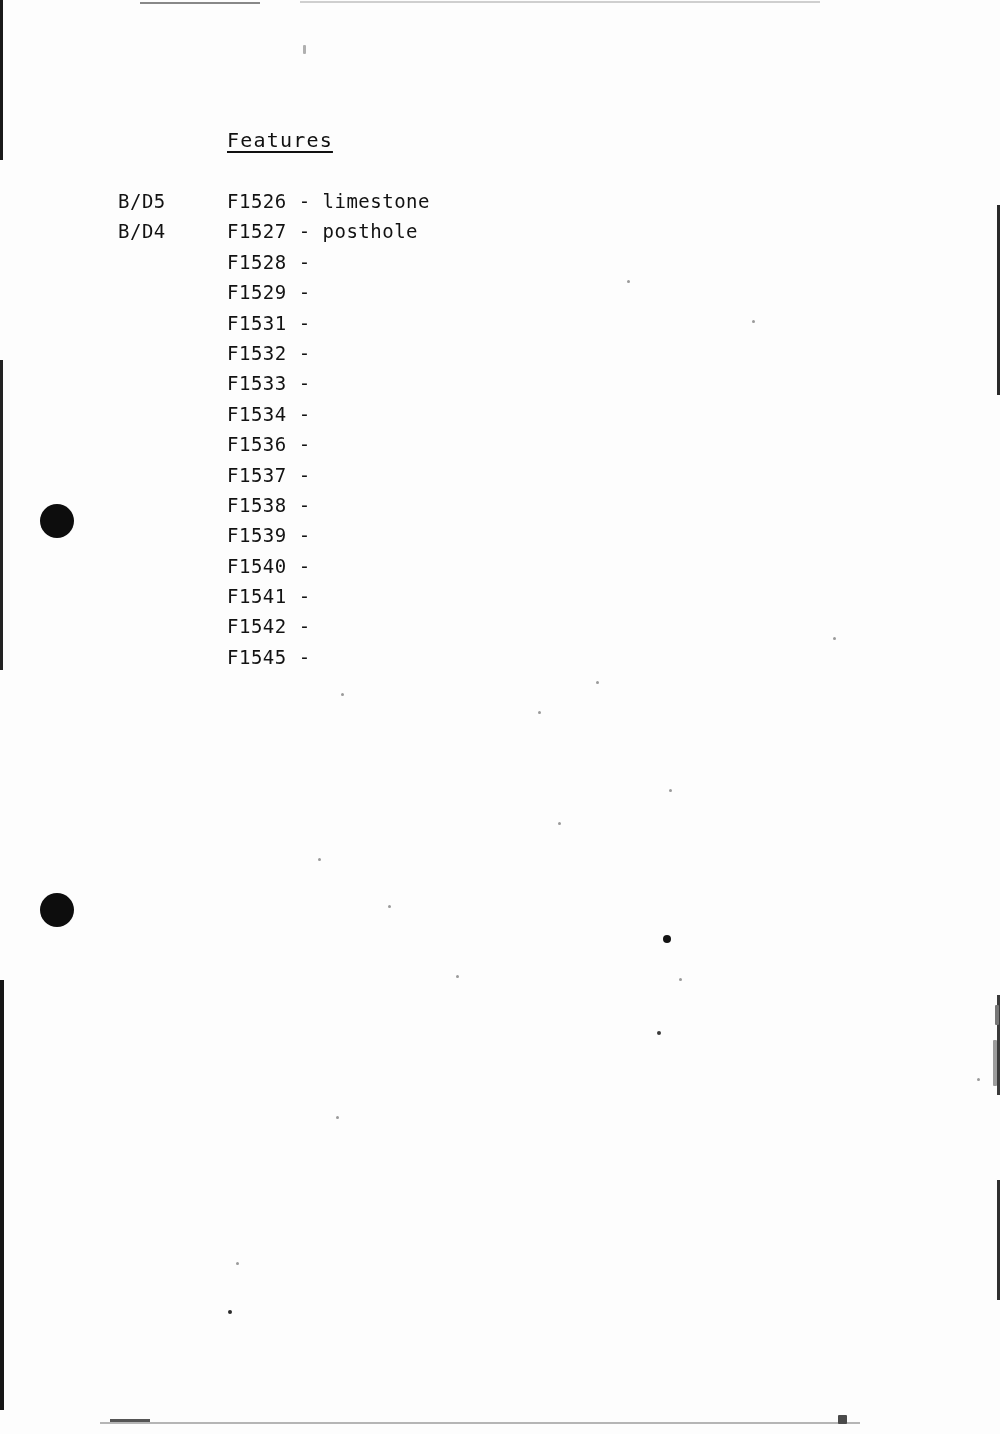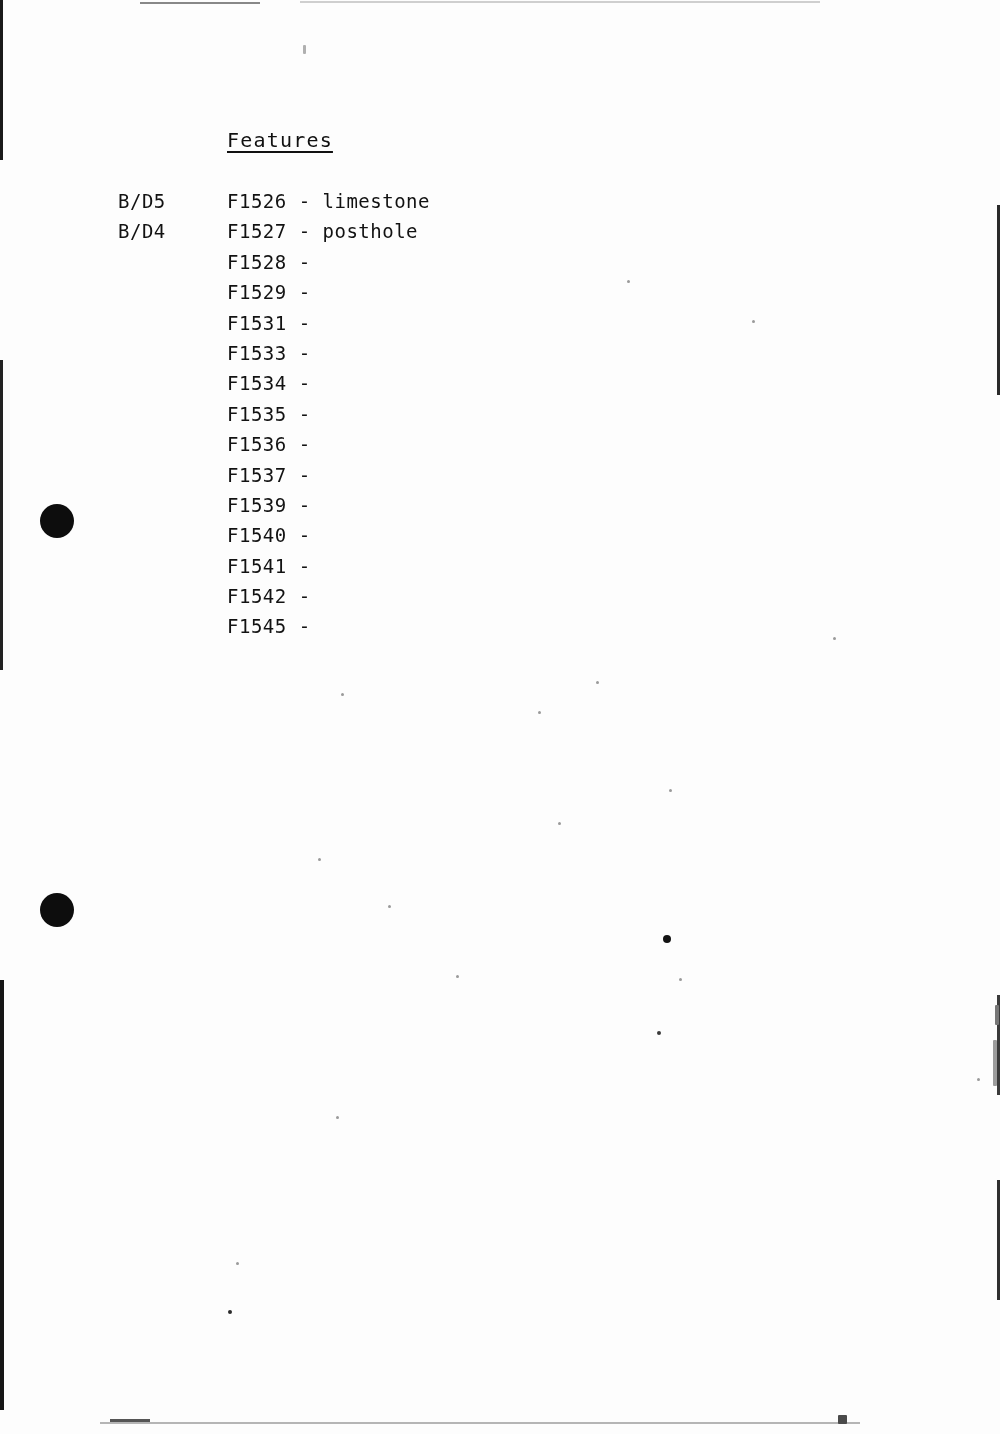--- a/index.html
+++ b/index.html
@@ -200,37 +200,41 @@
       <div class="row">
         <span class="code"></span>
         <span class="entry">F1529 -</span>
       </div>
       <div class="row">
         <span class="code"></span>
         <span class="entry">F1531 -</span>
       </div>
       <div class="row">
         <span class="code"></span>
+        <span class="entry">F1532 -</span>
+      </div>
+      <div class="row">
+        <span class="code"></span>
         <span class="entry">F1533 -</span>
       </div>
       <div class="row">
         <span class="code"></span>
         <span class="entry">F1534 -</span>
       </div>
       <div class="row">
         <span class="code"></span>
-        <span class="entry">F1535 -</span>
-      </div>
-      <div class="row">
-        <span class="code"></span>
         <span class="entry">F1536 -</span>
       </div>
       <div class="row">
         <span class="code"></span>
         <span class="entry">F1537 -</span>
+      </div>
+      <div class="row">
+        <span class="code"></span>
+        <span class="entry">F1538 -</span>
       </div>
       <div class="row">
         <span class="code"></span>
         <span class="entry">F1539 -</span>
       </div>
       <div class="row">
         <span class="code"></span>
         <span class="entry">F1540 -</span>
       </div>
       <div class="row">

